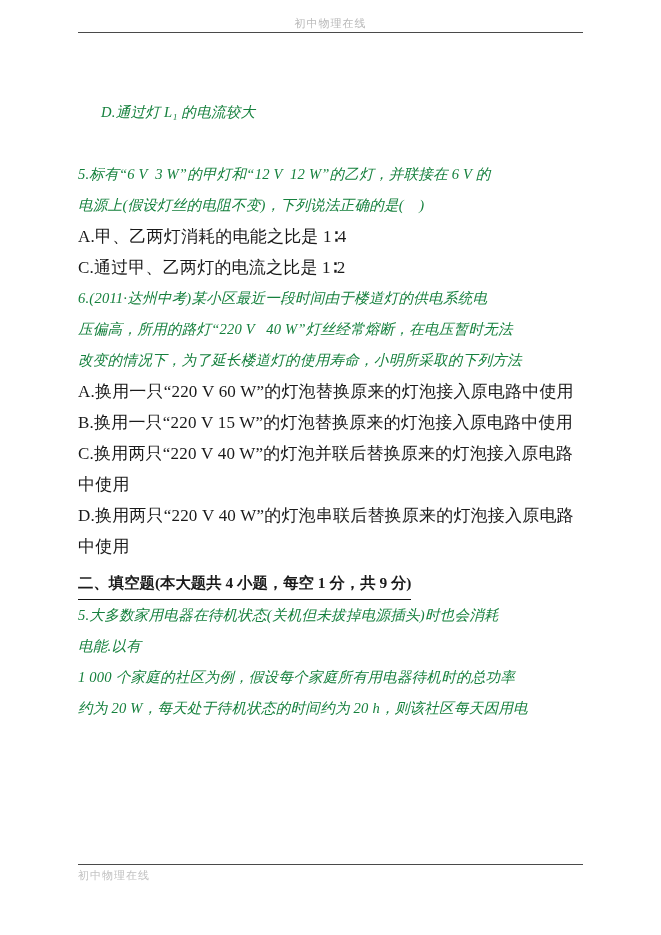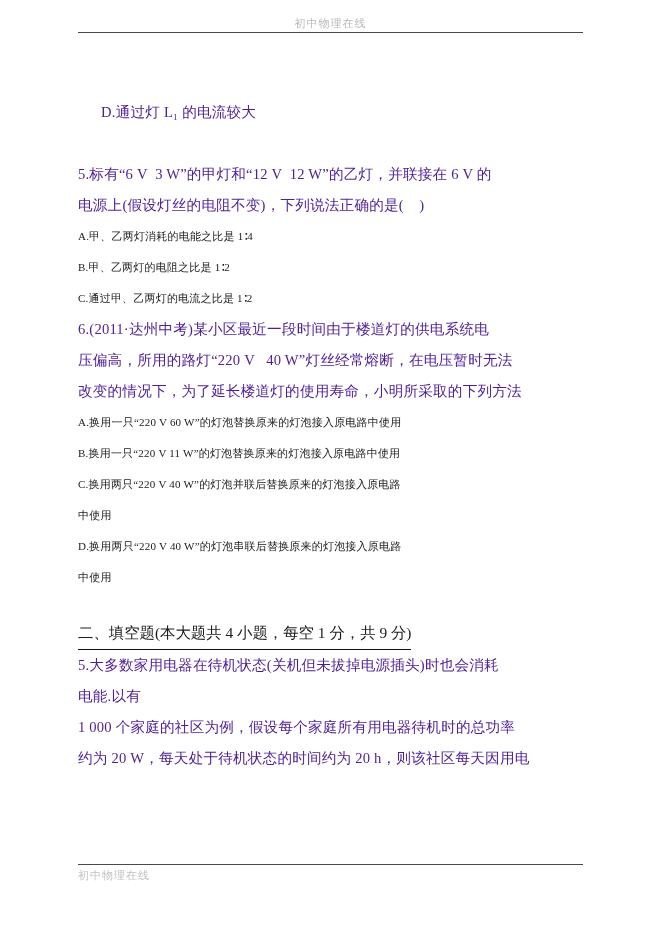--- a/index.html
+++ b/index.html
@@ -60,34 +60,35 @@
     position: absolute;
     left: 78px;
     top: 66px;
     width: 512px;
   }
   .line {
     font-size: 14.6px;
     line-height: 31px;
     letter-spacing: 0.2px;
     white-space: pre-wrap;
-    color: #4c1d95;
+    color: #15803d;
+    font-style: italic;
   }
   .opt {
-    font-size: 11px;
+    font-size: 17px;
     line-height: 31px;
     letter-spacing: 0.2px;
   }
   .section-head {
     font-size: 15.4px;
     line-height: 33px;
-    font-weight: normal;
+    font-weight: bold;
     display: inline-block;
     border-bottom: 1.5px solid #111;
-    margin-top: 20px;
+    margin-top: 1px;
     padding-bottom: 0px;
   }
   .gap-s { height: 3px; }
 </style>
 </head>
 <body>
 
 <div class="page">
 
   <div class="watermark-top">初中物理在线</div>
@@ -95,28 +96,27 @@
 
   <div class="content">
 
     <div class="line">
       <span>D.通过灯 L₁ 的电流较大</span>
     </div>
 
     <div class="line">5.标有“6 V  3 W”的甲灯和“12 V  12 W”的乙灯，并联接在 6 V 的</div>
     <div class="line">电源上(假设灯丝的电阻不变)，下列说法正确的是(    )</div>
     <div class="opt">A.甲、乙两灯消耗的电能之比是 1∶4</div>
-    <div class="opt">B.甲、乙两灯的电阻之比是 1∶2</div>
     <div class="opt">C.通过甲、乙两灯的电流之比是 1∶2</div>
 
     <div class="line">6.(2011·达州中考)某小区最近一段时间由于楼道灯的供电系统电</div>
     <div class="line">压偏高，所用的路灯“220 V   40 W”灯丝经常熔断，在电压暂时无法</div>
     <div class="line">改变的情况下，为了延长楼道灯的使用寿命，小明所采取的下列方法</div>
     <div class="opt">A.换用一只“220 V   60 W”的灯泡替换原来的灯泡接入原电路中使用</div>
-    <div class="opt">B.换用一只“220 V   11 W”的灯泡替换原来的灯泡接入原电路中使用</div>
+    <div class="opt">B.换用一只“220 V   15 W”的灯泡替换原来的灯泡接入原电路中使用</div>
     <div class="opt">C.换用两只“220 V   40 W”的灯泡并联后替换原来的灯泡接入原电路</div>
     <div class="opt">中使用</div>
     <div class="opt">D.换用两只“220 V   40 W”的灯泡串联后替换原来的灯泡接入原电路</div>
     <div class="opt">中使用</div>
 
     <div class="gap-s"></div>
     <div>
       <span class="section-head">二、填空题(本大题共 4 小题，每空 1 分，共 9 分)</span>
     </div>
 

